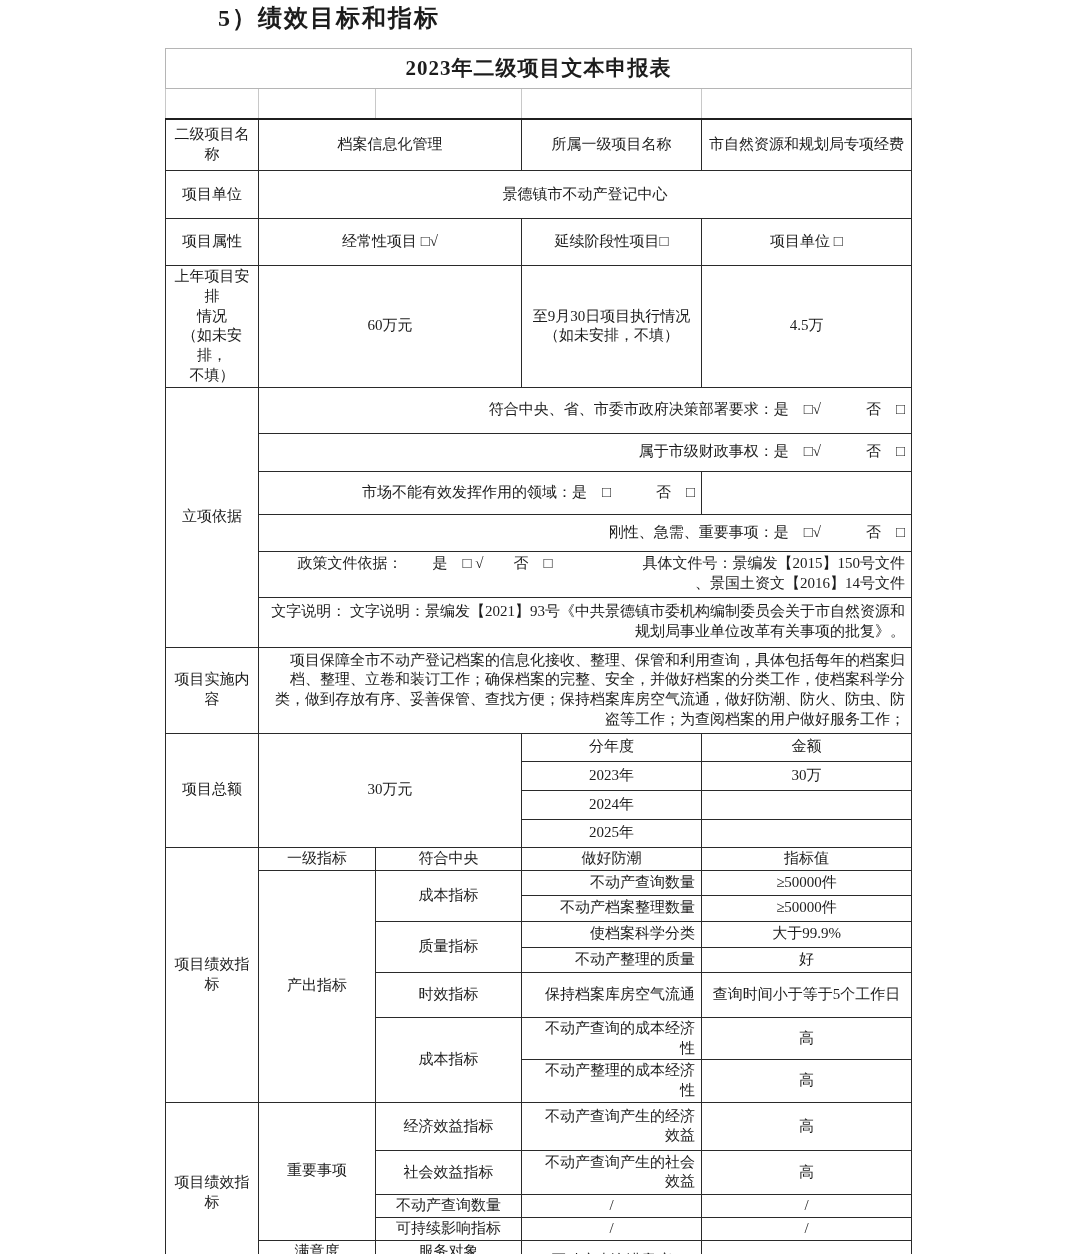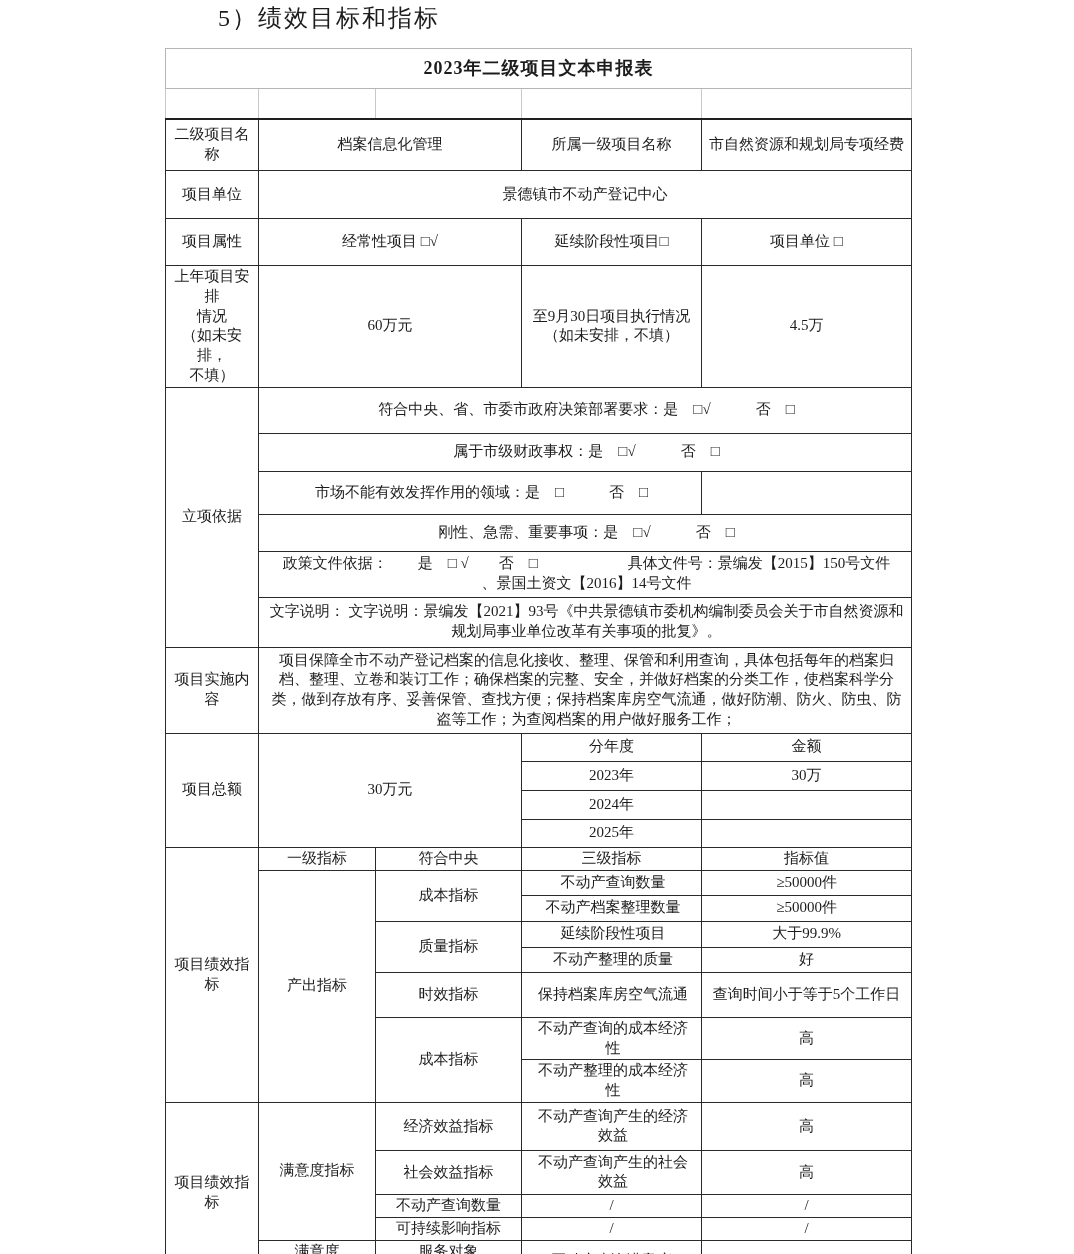--- a/index.html
+++ b/index.html
@@ -3,34 +3,34 @@
 <meta charset="utf-8">
 <style>
   html,body { margin:0; padding:0; }
   body {
     width:1074px; height:1254px; background:#ffffff;
     font-family:"Liberation Serif","DejaVu Serif",serif;
     color:#1c1c1c; position:relative; overflow:hidden;
   }
   .heading {
     position:absolute; left:218px; top:2px; margin:0;
-    font-size:24px; font-weight:normal; letter-spacing:2px;
+    font-size:24px; font-weight:bold; letter-spacing:2px;
   }
   table.form {
     position:absolute; left:165px; top:48px; width:746px;
     border-collapse:collapse; table-layout:fixed; font-size:15px;
   }
   td {
     border:1px solid #2a2a2a; text-align:center; vertical-align:middle;
     padding:1px 3px; line-height:1.32; overflow:hidden; word-break:break-all;
   }
   td.pre { white-space:pre-line; }
-  td.left { text-align:center; padding-left:9px; padding-right:6px; }
+  td.left { text-align:right; padding-left:9px; padding-right:6px; }
   tr.title-row td {
-    border:1px solid #b5b5b5; font-size:18px; font-weight:bold; letter-spacing:1px;
+    border:1px solid #b5b5b5; font-size:21px; font-weight:bold; letter-spacing:1px;
   }
   tr.ghost td { border:1px solid #c8c8c8; }
   tr.first-body td { border-top:2px solid #1f1f1f; }
 </style>
 </head>
 <body>
 
 <h2 class="heading">5）绩效目标和指标</h2>
 
 <table class="form">
@@ -128,36 +128,36 @@
   </tr>
   <tr style="height:28px">
     <td>2025年</td>
     <td></td>
   </tr>
 
   <tr style="height:23px">
     <td rowspan="8">项目绩效指标</td>
     <td>一级指标</td>
     <td>符合中央</td>
-    <td>三级指标</td>
+    <td>做好防潮</td>
     <td>指标值</td>
   </tr>
   <tr style="height:25px">
     <td rowspan="7">产出指标</td>
     <td rowspan="2">成本指标</td>
     <td class="left">不动产查询数量</td>
     <td>≥50000件</td>
   </tr>
   <tr style="height:26px">
     <td class="left">不动产档案整理数量</td>
     <td>≥50000件</td>
   </tr>
   <tr style="height:26px">
     <td rowspan="2">质量指标</td>
-    <td class="left">延续阶段性项目</td>
+    <td class="left">使档案科学分类</td>
     <td>大于99.9%</td>
   </tr>
   <tr style="height:25px">
     <td class="left">不动产整理的质量</td>
     <td>好</td>
   </tr>
   <tr style="height:45px">
     <td>时效指标</td>
     <td class="left">保持档案库房空气流通</td>
     <td>查询时间小于等于5个工作日</td>
@@ -167,21 +167,21 @@
     <td class="left">不动产查询的成本经济性</td>
     <td>高</td>
   </tr>
   <tr style="height:40px">
     <td class="left">不动产整理的成本经济性</td>
     <td>高</td>
   </tr>
 
   <tr style="height:48px">
     <td rowspan="5">项目绩效指标</td>
-    <td rowspan="4">满意度指标</td>
+    <td rowspan="4">重要事项</td>
     <td>经济效益指标</td>
     <td class="left">不动产查询产生的经济效益</td>
     <td>高</td>
   </tr>
   <tr style="height:44px">
     <td>社会效益指标</td>
     <td class="left">不动产查询产生的社会效益</td>
     <td>高</td>
   </tr>
   <tr style="height:22px">

